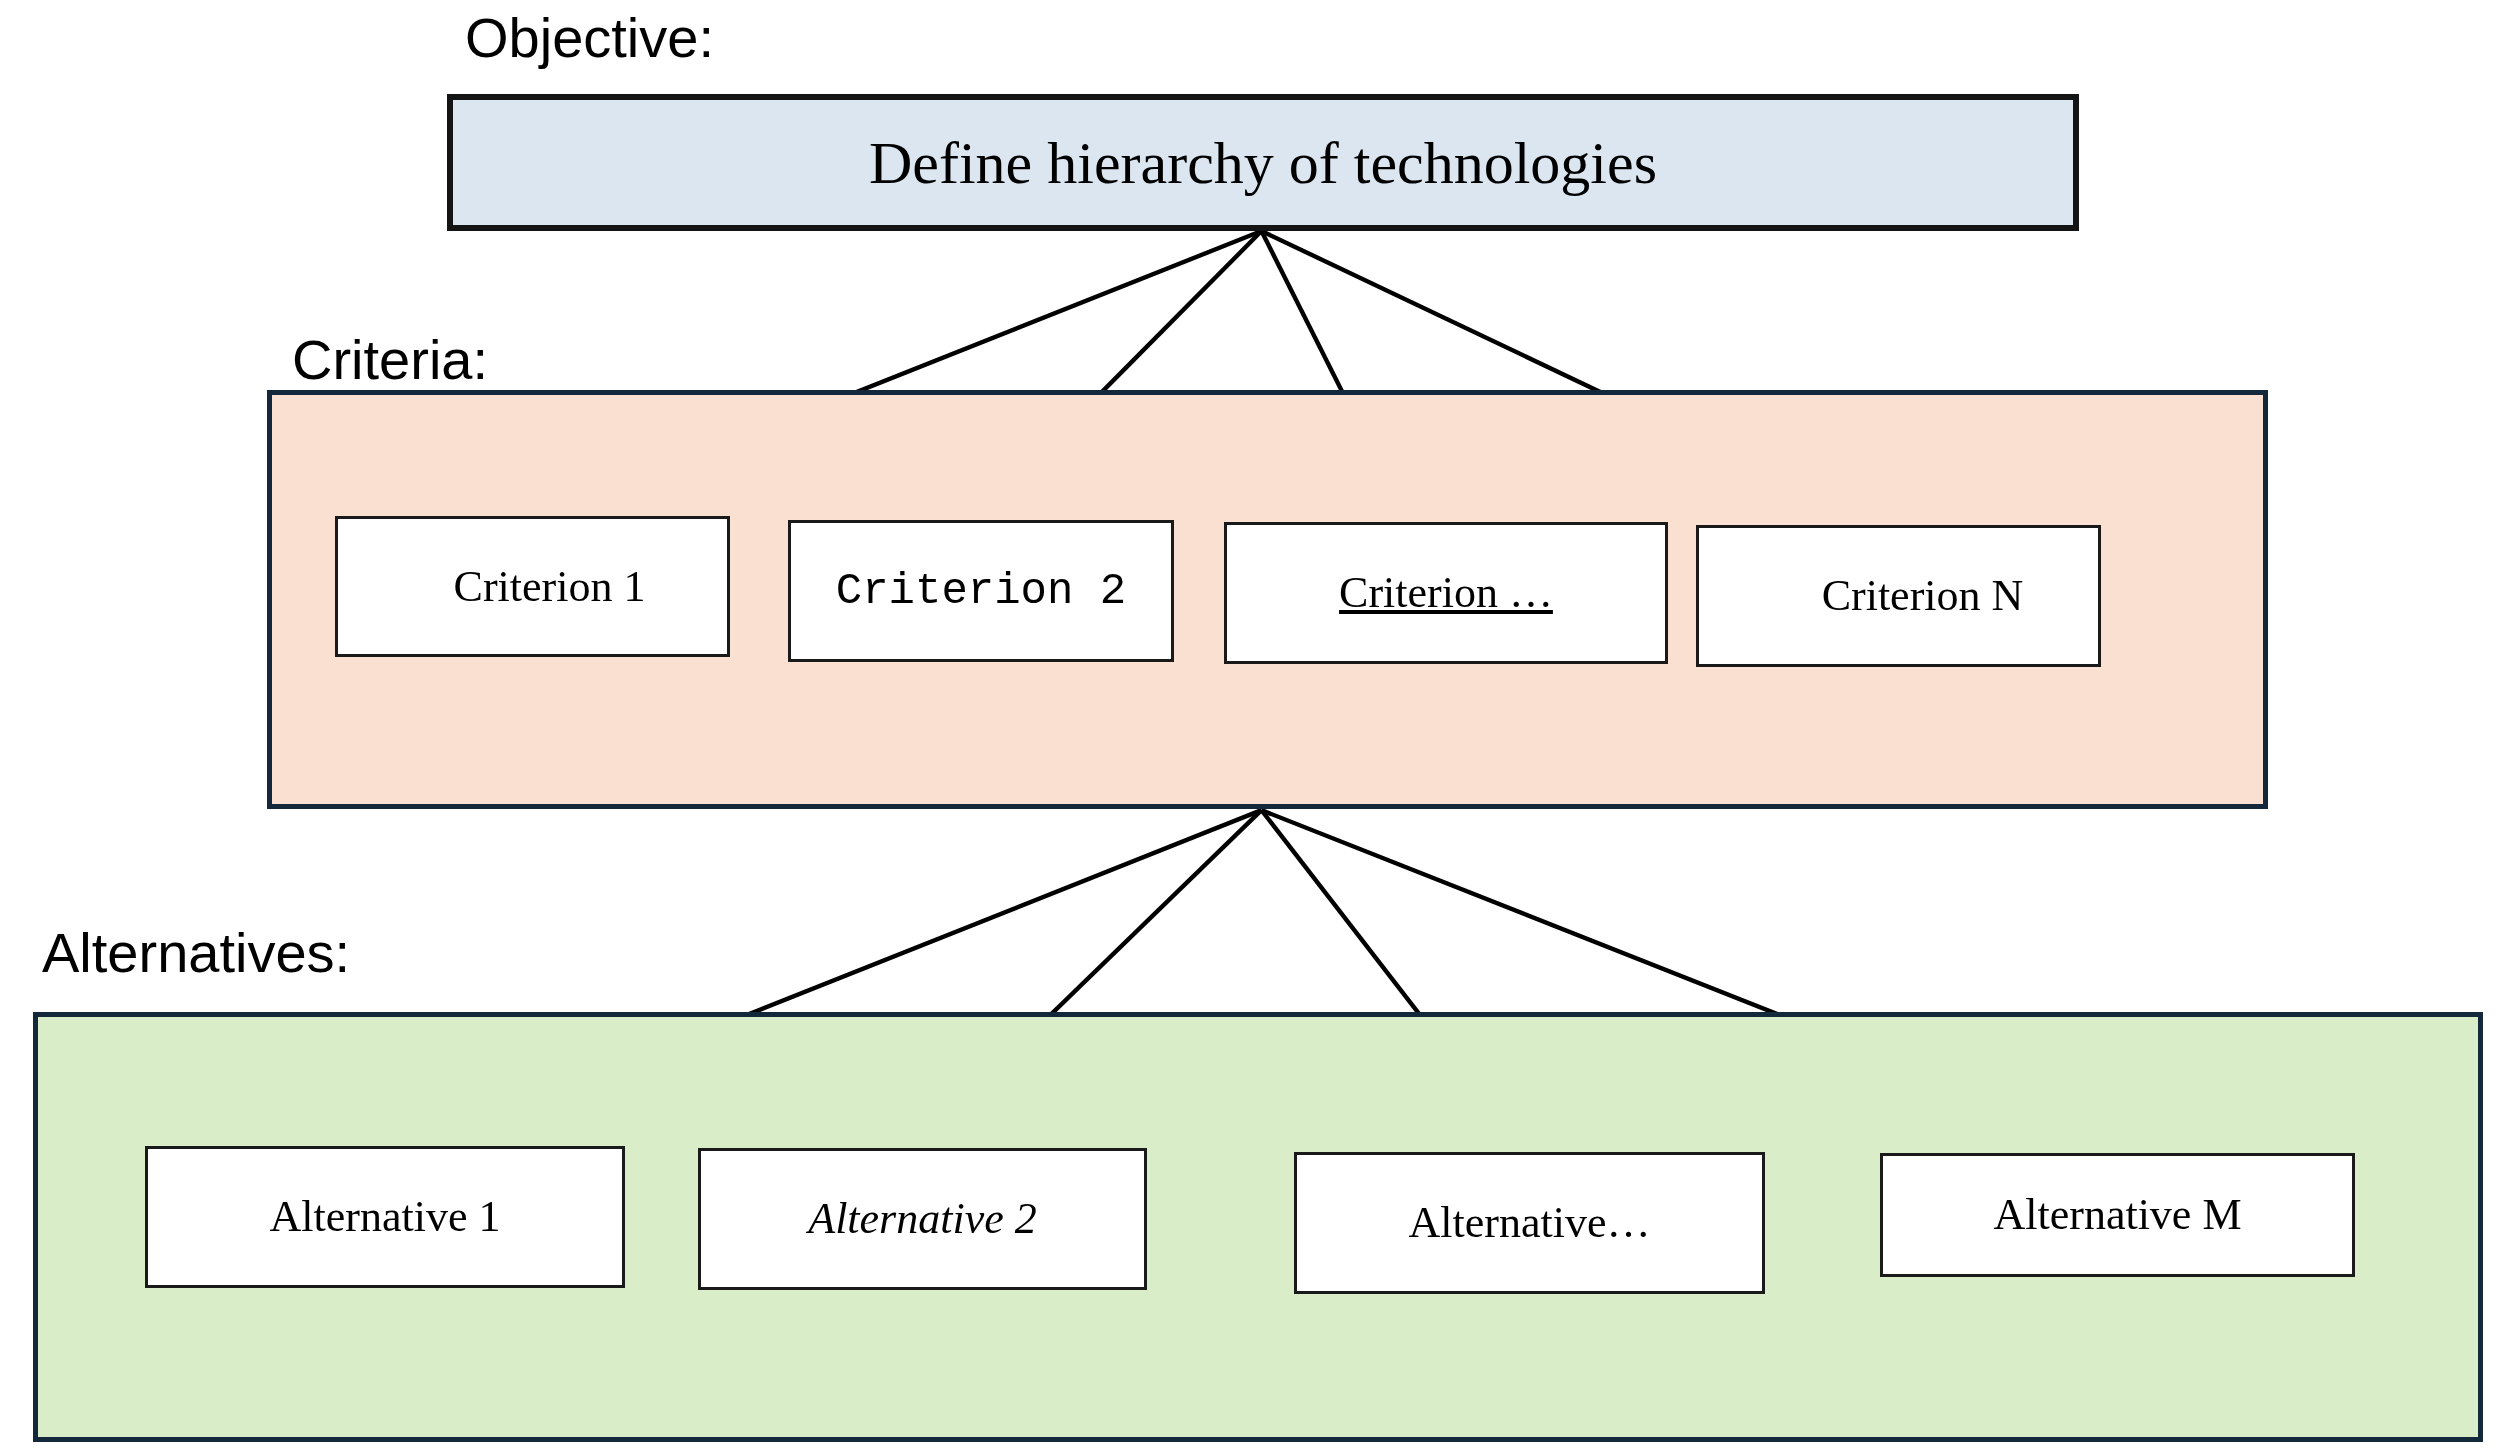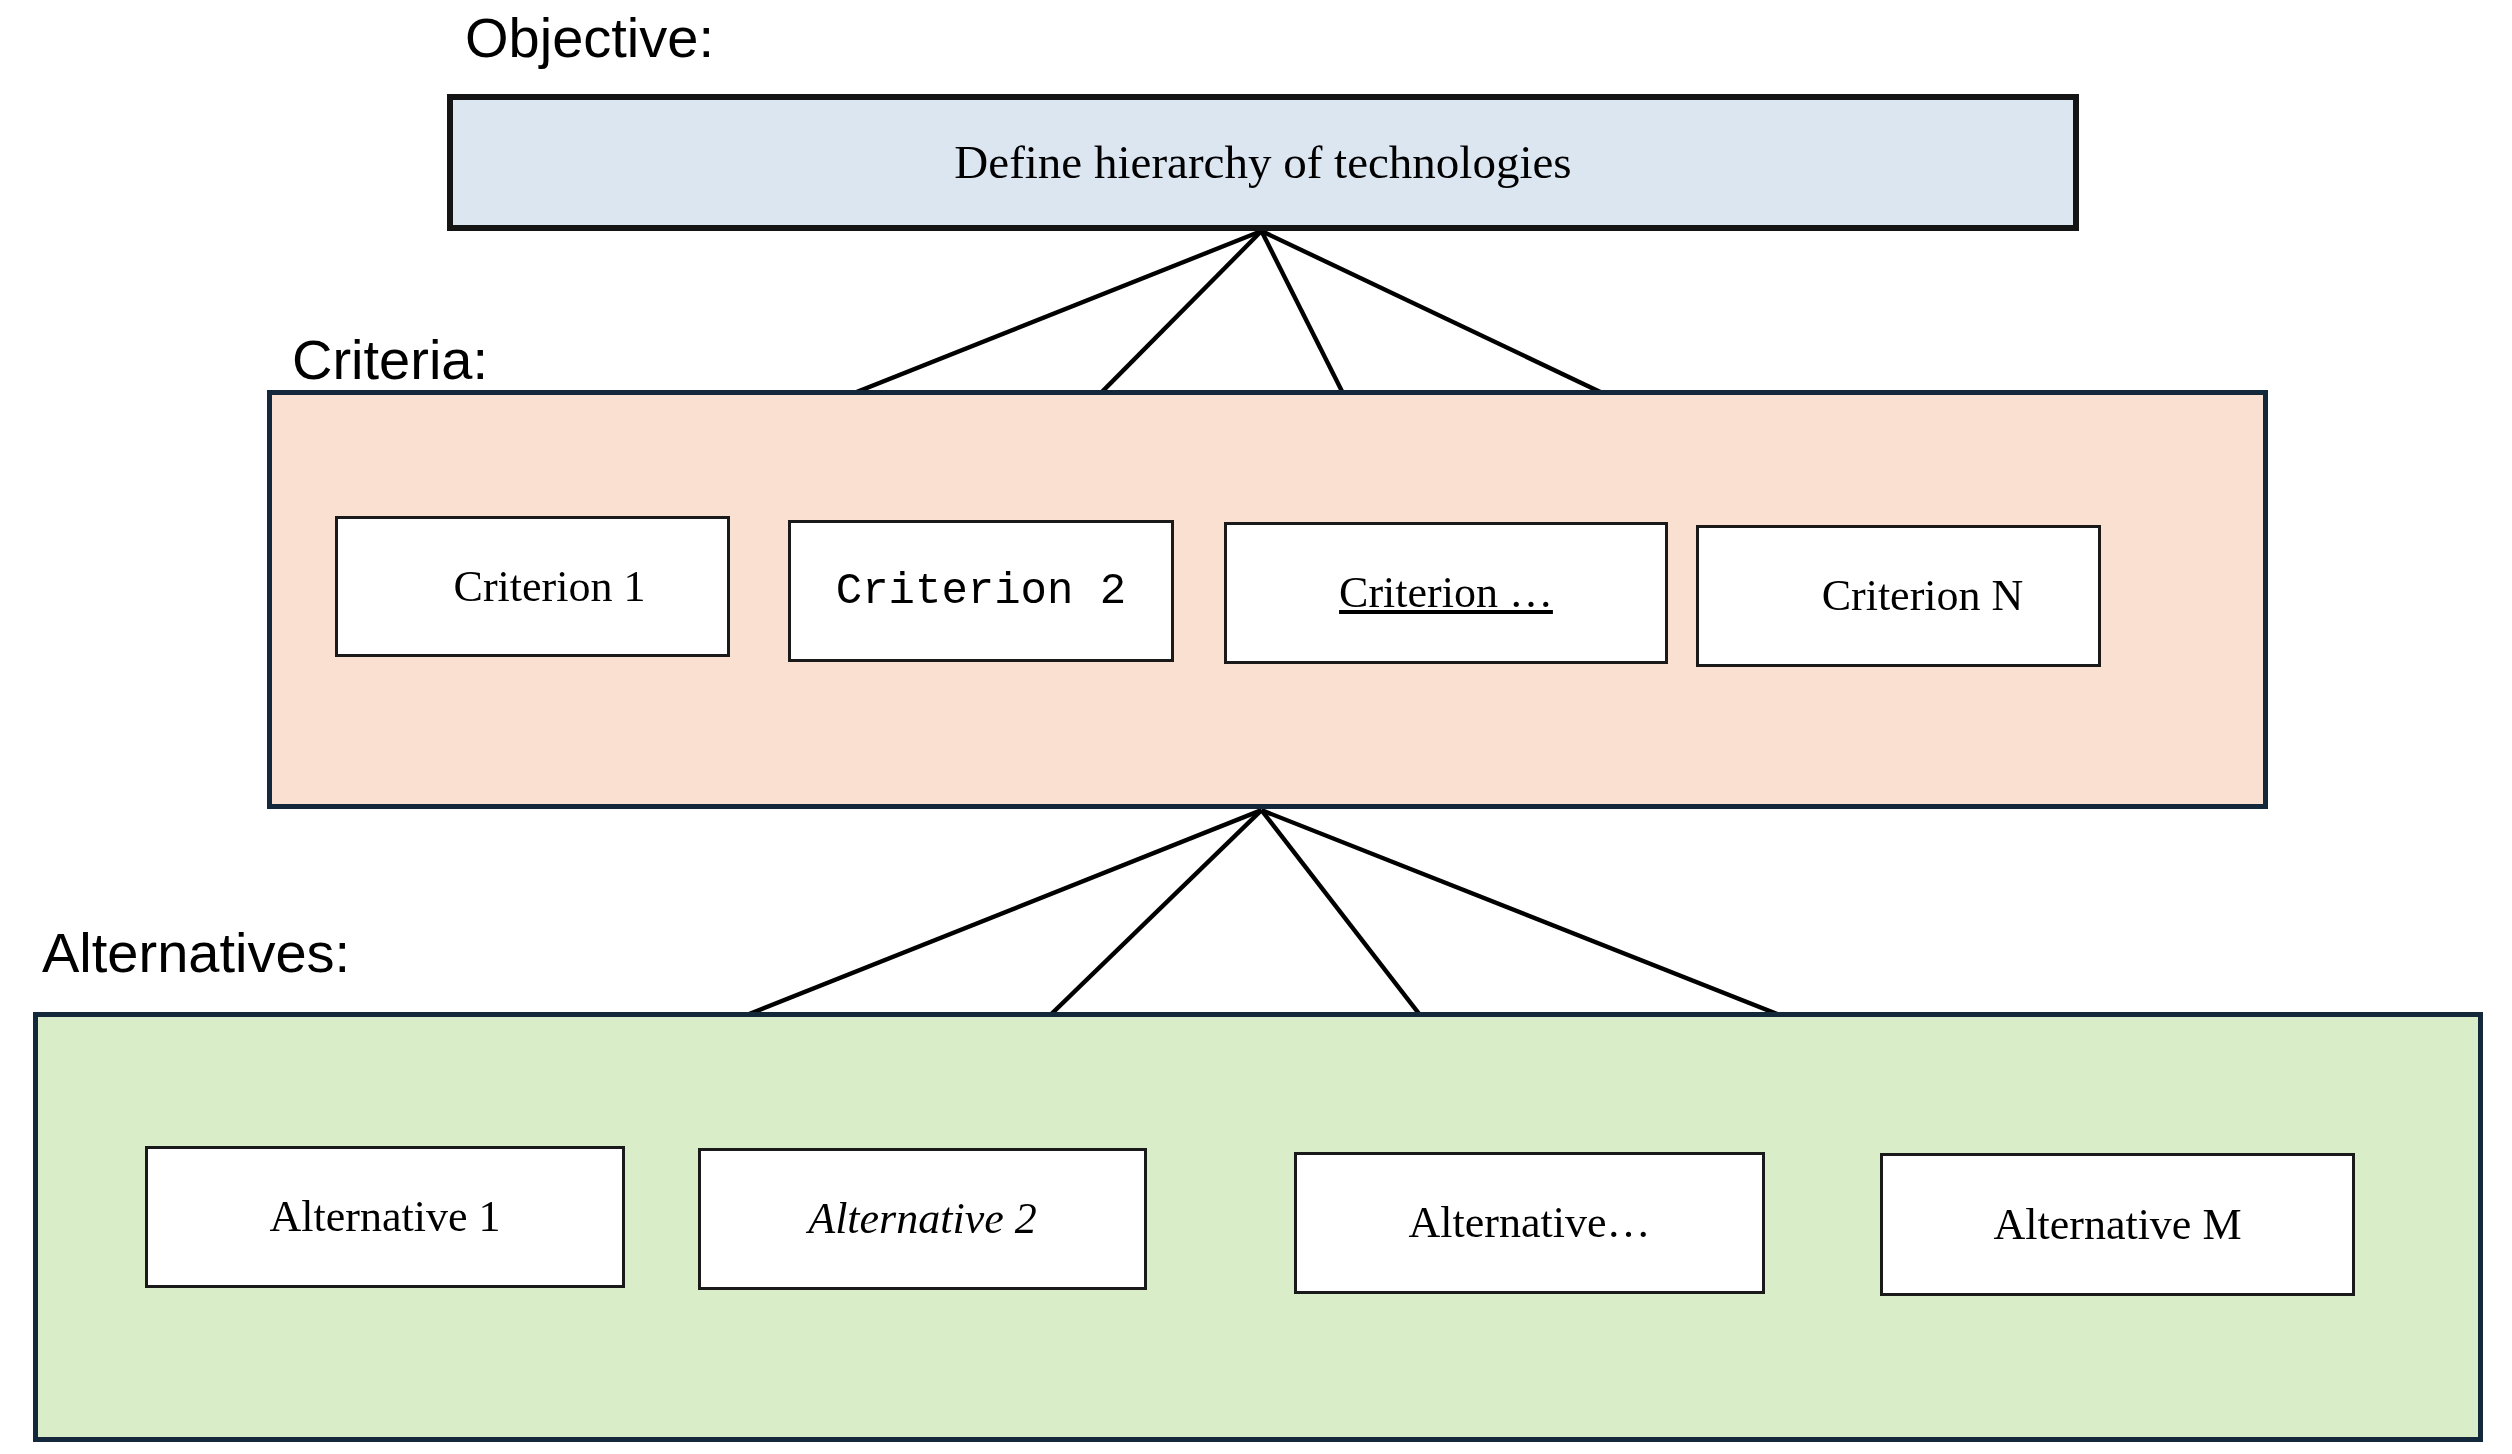--- a/index.html
+++ b/index.html
@@ -50,21 +50,21 @@
     white-space: nowrap;
   }
   .objective-box {
     position: absolute;
     box-sizing: border-box;
     display: flex;
     align-items: center;
     justify-content: center;
     color: #000000;
     font-family: "Liberation Serif", "DejaVu Serif", serif;
-    font-size: 47px;
+    font-size: 60px;
     line-height: 1;
     white-space: nowrap;
   }
 </style>
 </head>
 <body>
 
 <div id="canvas">
 
   <svg id="diagram-svg" viewBox="0 0 3437 1990" preserveAspectRatio="none" aria-hidden="true">
@@ -101,16 +101,16 @@
   <div class="node-box" id="node-criteria-2" style="left: 1224px; top: 522px; width: 444px; height: 142px; background: rgb(255, 255, 255); border-color: rgb(26, 26, 26); text-decoration: underline;">Criterion …</div>
   <div class="node-box" id="node-criteria-3" style="left: 1696px; top: 525px; width: 405px; height: 142px; background: rgb(255, 255, 255); border-color: rgb(26, 26, 26); padding-left: 48px;">Criterion N</div>
 
   <div class="section-label" id="label-alternatives" style="left: 42px; top: 925px;">Alternatives:</div>
 
   <div class="panel" id="panel-alternatives" style="left: 33px; top: 1012px; width: 2450px; height: 430px; background: rgb(217, 237, 200); border-color: rgb(20, 40, 60);"></div>
 
   <div class="node-box" id="node-alternatives-0" style="left: 145px; top: 1146px; width: 480px; height: 142px; background: rgb(255, 255, 255); border-color: rgb(26, 26, 26);">Alternative 1</div>
   <div class="node-box" id="node-alternatives-1" style="left: 698px; top: 1148px; width: 449px; height: 142px; background: rgb(255, 255, 255); border-color: rgb(26, 26, 26); font-style: italic;">Alternative 2</div>
   <div class="node-box" id="node-alternatives-2" style="left: 1294px; top: 1152px; width: 471px; height: 142px; background: rgb(255, 255, 255); border-color: rgb(26, 26, 26);">Alternative…</div>
-  <div class="node-box" id="node-alternatives-3" style="left: 1880px; top: 1153px; width: 475px; height: 143px; background: rgb(255, 255, 255); border-color: rgb(26, 26, 26);">Alternative M</div>
+  <div class="node-box" id="node-alternatives-3" style="left: 1880px; top: 1153px; width: 475px; height: 124px; background: rgb(255, 255, 255); border-color: rgb(26, 26, 26);">Alternative M</div>
 
 </div>
 
 
 </body></html>

